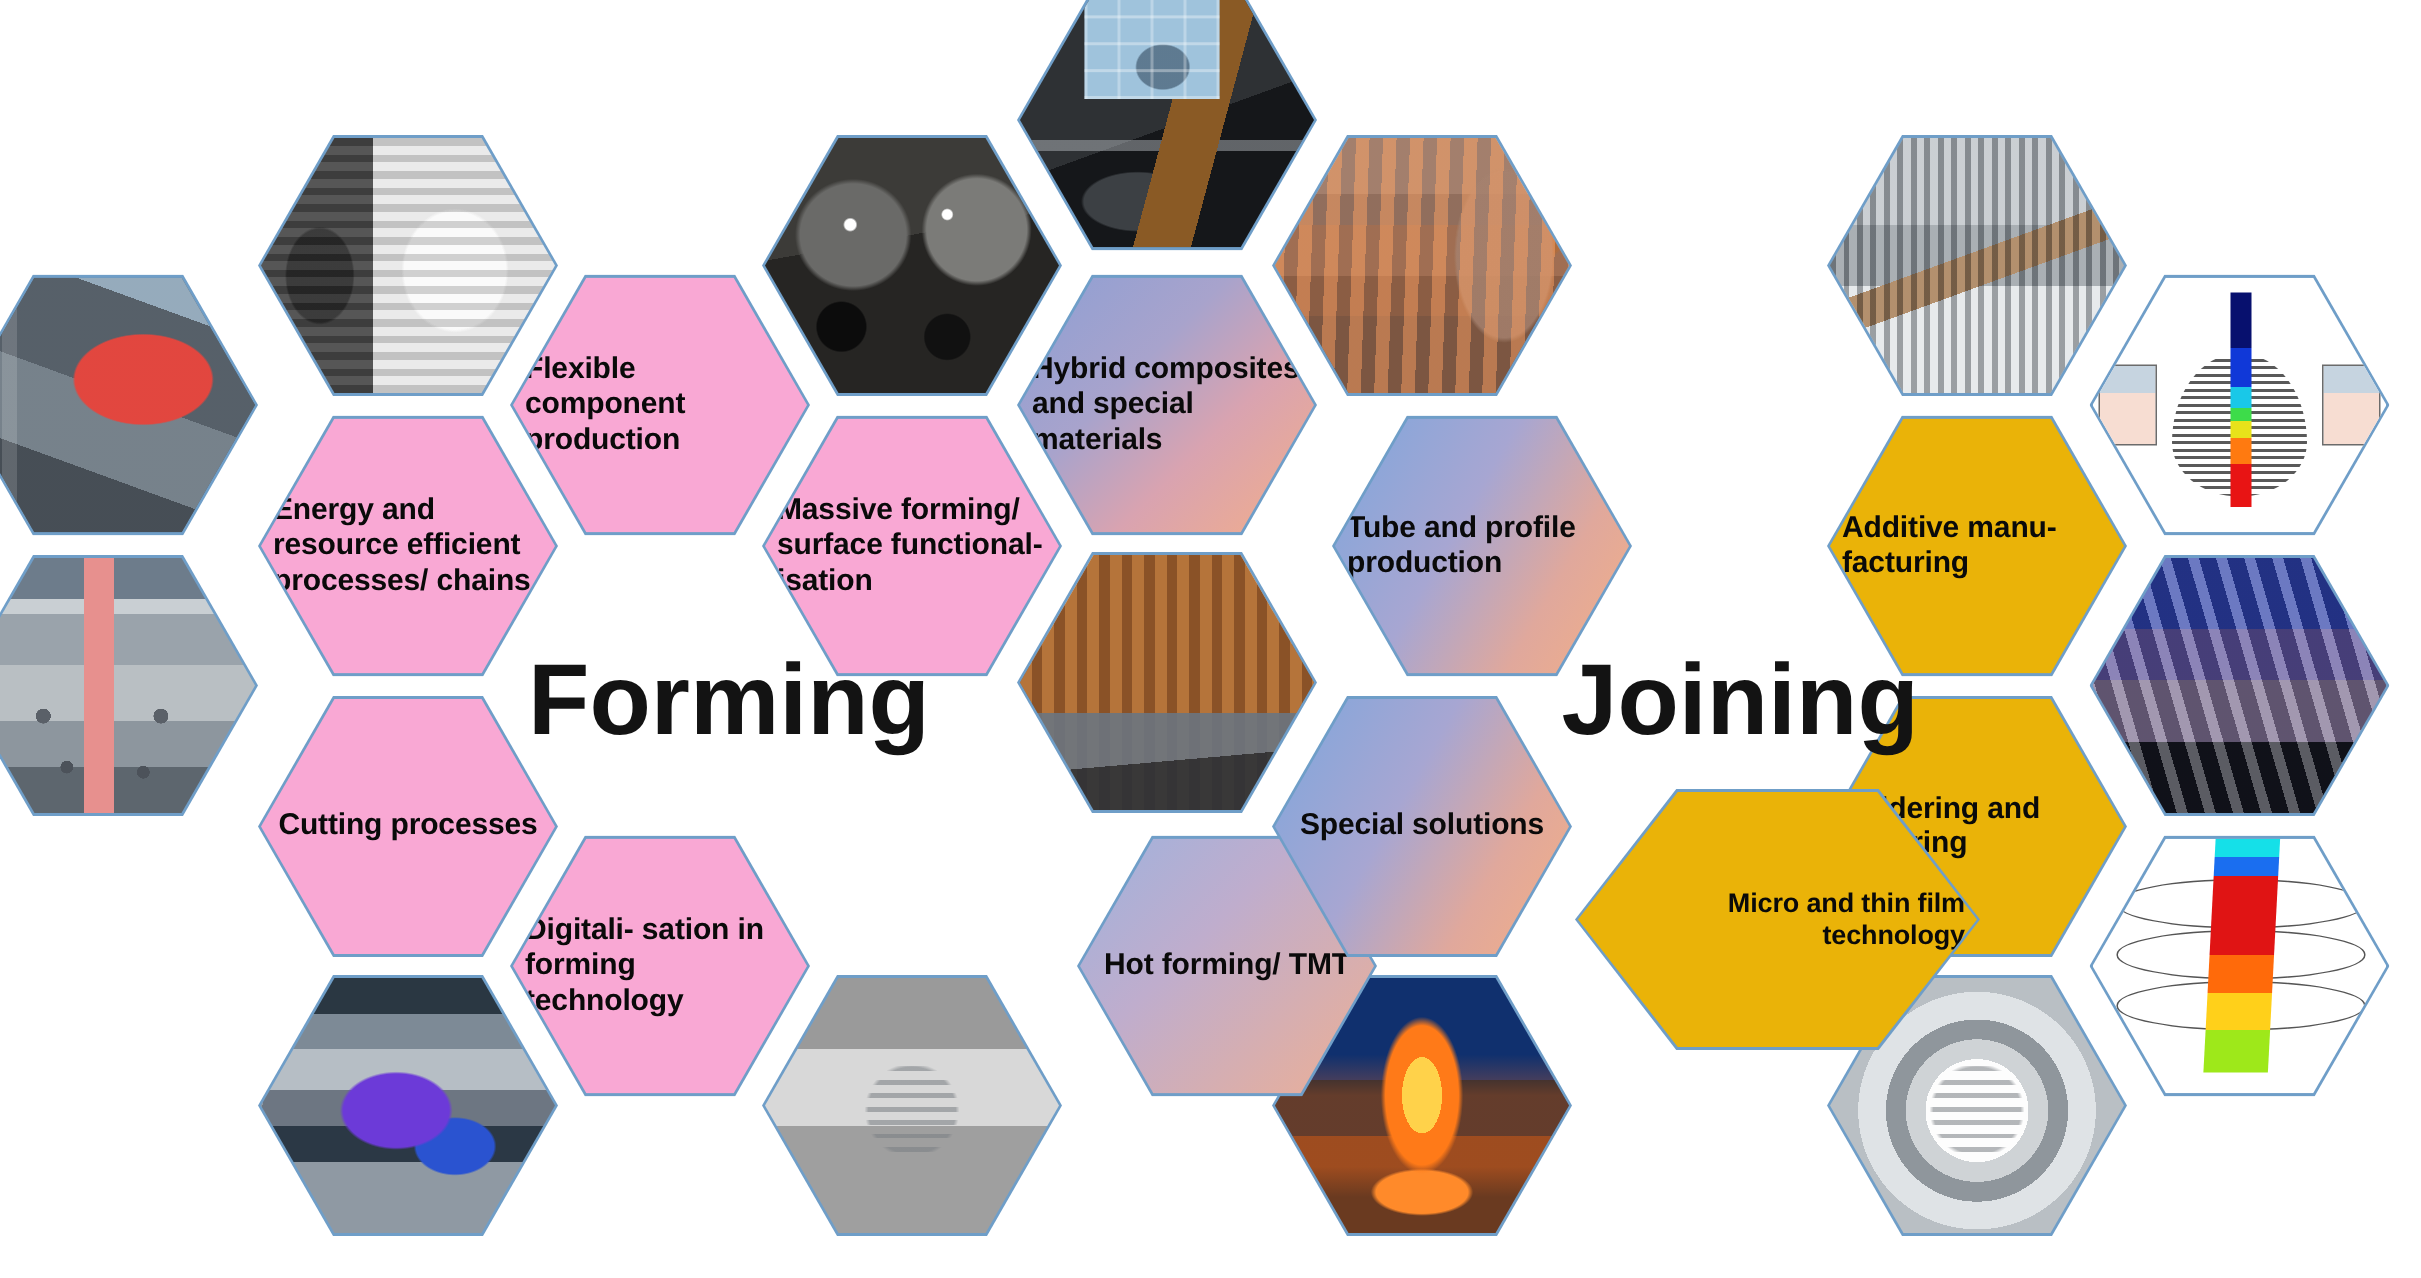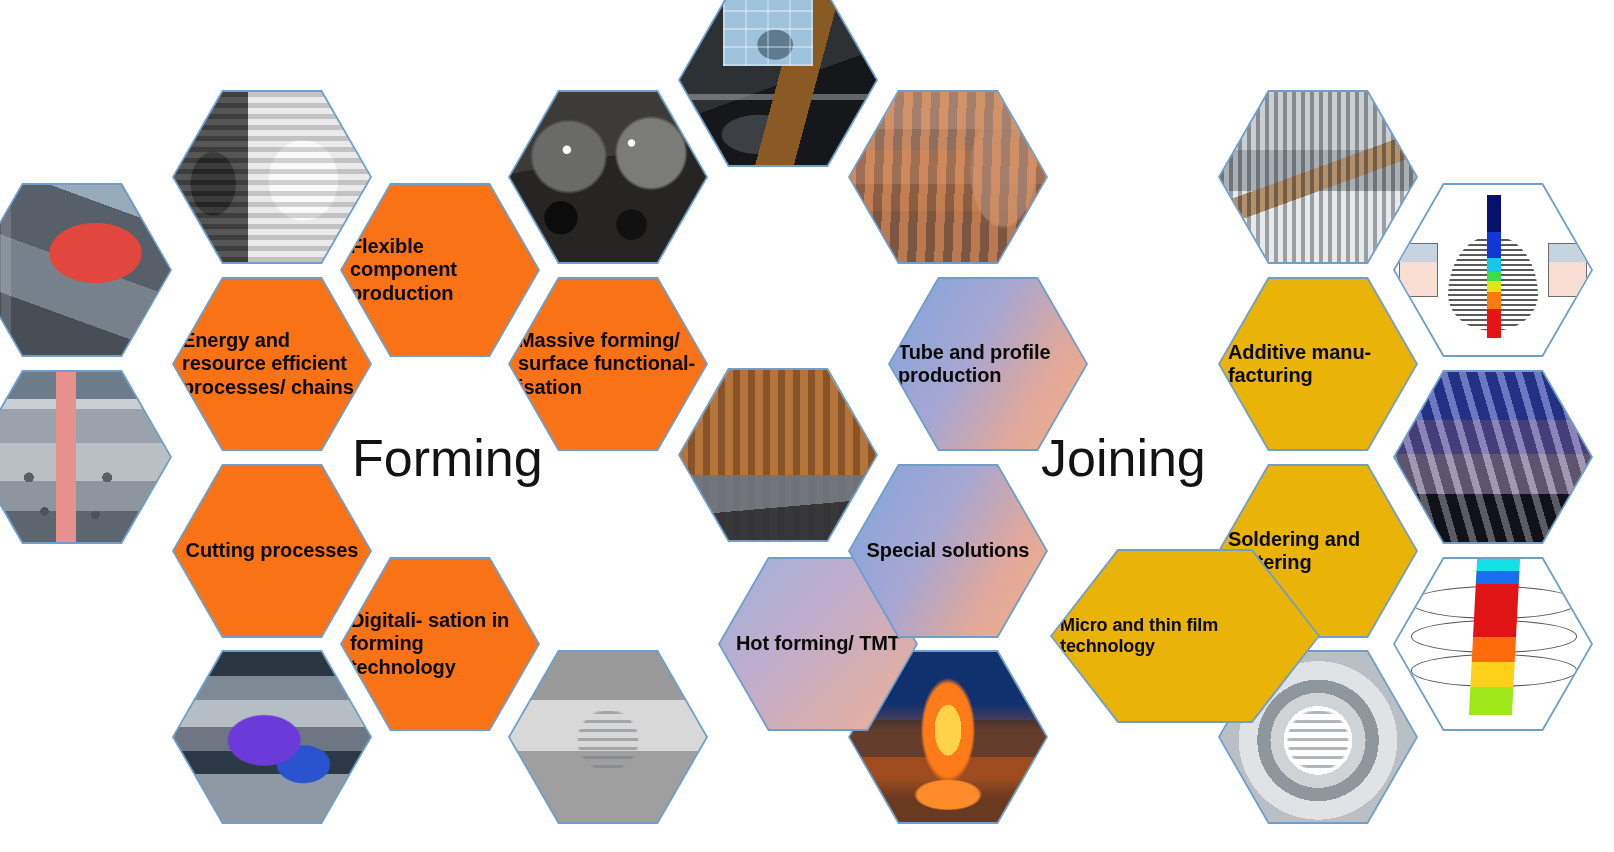--- a/index.html
+++ b/index.html
@@ -50,21 +50,21 @@
     font-size: 20px;
     line-height: 1.16;
     color: #0a0a0a;
     letter-spacing: -0.1px;
     padding: 0 8px;
     user-select: none;
   }
   .label.sm { font-size: 18px; }
 
   
-  .f-blue   { background: #f97316; }
+  .f-blue   { background: #f9a8d4; }
   .f-orange { background: #eab308; }
   .f-grad   { background: linear-gradient(135deg, #8d9fd4 0%, #a8a3cc 38%, #d9a3b0 64%, #f3ae89 100%); }
   .f-grad2  { background: linear-gradient(120deg, #7fa6dc 0%, #a7a6d2 42%, #e0a89c 72%, #f3af86 100%); }
   .f-grad3  { background: linear-gradient(135deg, #9fb2dd 0%, #bfadcd 40%, #edaf94 100%); }
 
   
   .art { position: absolute; inset: 0; }
 
   .art-press {
     background:
@@ -249,22 +249,22 @@
     transform: skewX(-3deg);
   }
   .art-sim-cyl .ring {
     position:absolute; border:1px solid #555; border-radius:50%;
     left:8%; width:84%; height:18%;
   }
 
   
   .sectionTitle {
     position: absolute;
-    font-size: 52px;
-    font-weight: 400;
+    font-size: 67px;
+    font-weight: 700;
     color: #131313;
     white-space: nowrap;
     user-select: none;
   }
 </style>
 </head>
 <body>
 
 <div id="stage">
 
@@ -413,20 +413,26 @@
   </div>
 
 
   <div class="hexwrap" style="left:340px; top:557px;">
     <div class="stroke"></div>
     <div class="fill f-blue">
       <span class="label">Digitali- sation in forming technology</span>
     </div>
   </div>
 
+  <div class="hexwrap" style="left:678px; top:183px;">
+    <div class="stroke"></div>
+    <div class="fill f-grad">
+      <span class="label">Hybrid composites and special materials</span>
+    </div>
+  </div>
 
   <div class="hexwrap" style="left:718px; top:557px;">
     <div class="stroke"></div>
     <div class="fill f-grad3">
       <span class="label">Hot forming/ TMT</span>
     </div>
   </div>
 
   <div class="hexwrap" style="left:888px; top:277px;">
     <div class="stroke"></div>
@@ -450,21 +456,21 @@
     </div>
   </div>
 
   <div class="hexwrap" style="left:1218px; top:464px;">
     <div class="stroke"></div>
     <div class="fill f-orange">
       <span class="label">Soldering and sintering</span>
     </div>
   </div>
 
-  <div class="hexwrap" style="left:1050px; top:549px; width:270px;">
+  <div class="hexwrap" style="left:1050px; top:526px; width:270px;text-align:right;">
     <div class="stroke"></div>
     <div class="fill f-orange">
       <span class="label sm">Micro and thin film technology</span>
     </div>
   </div>
 
   <div class="sectionTitle" style="left:352px; top:428px;">Forming</div>
 
   <div class="sectionTitle" style="left:1041px; top:428px;">Joining</div>
 

